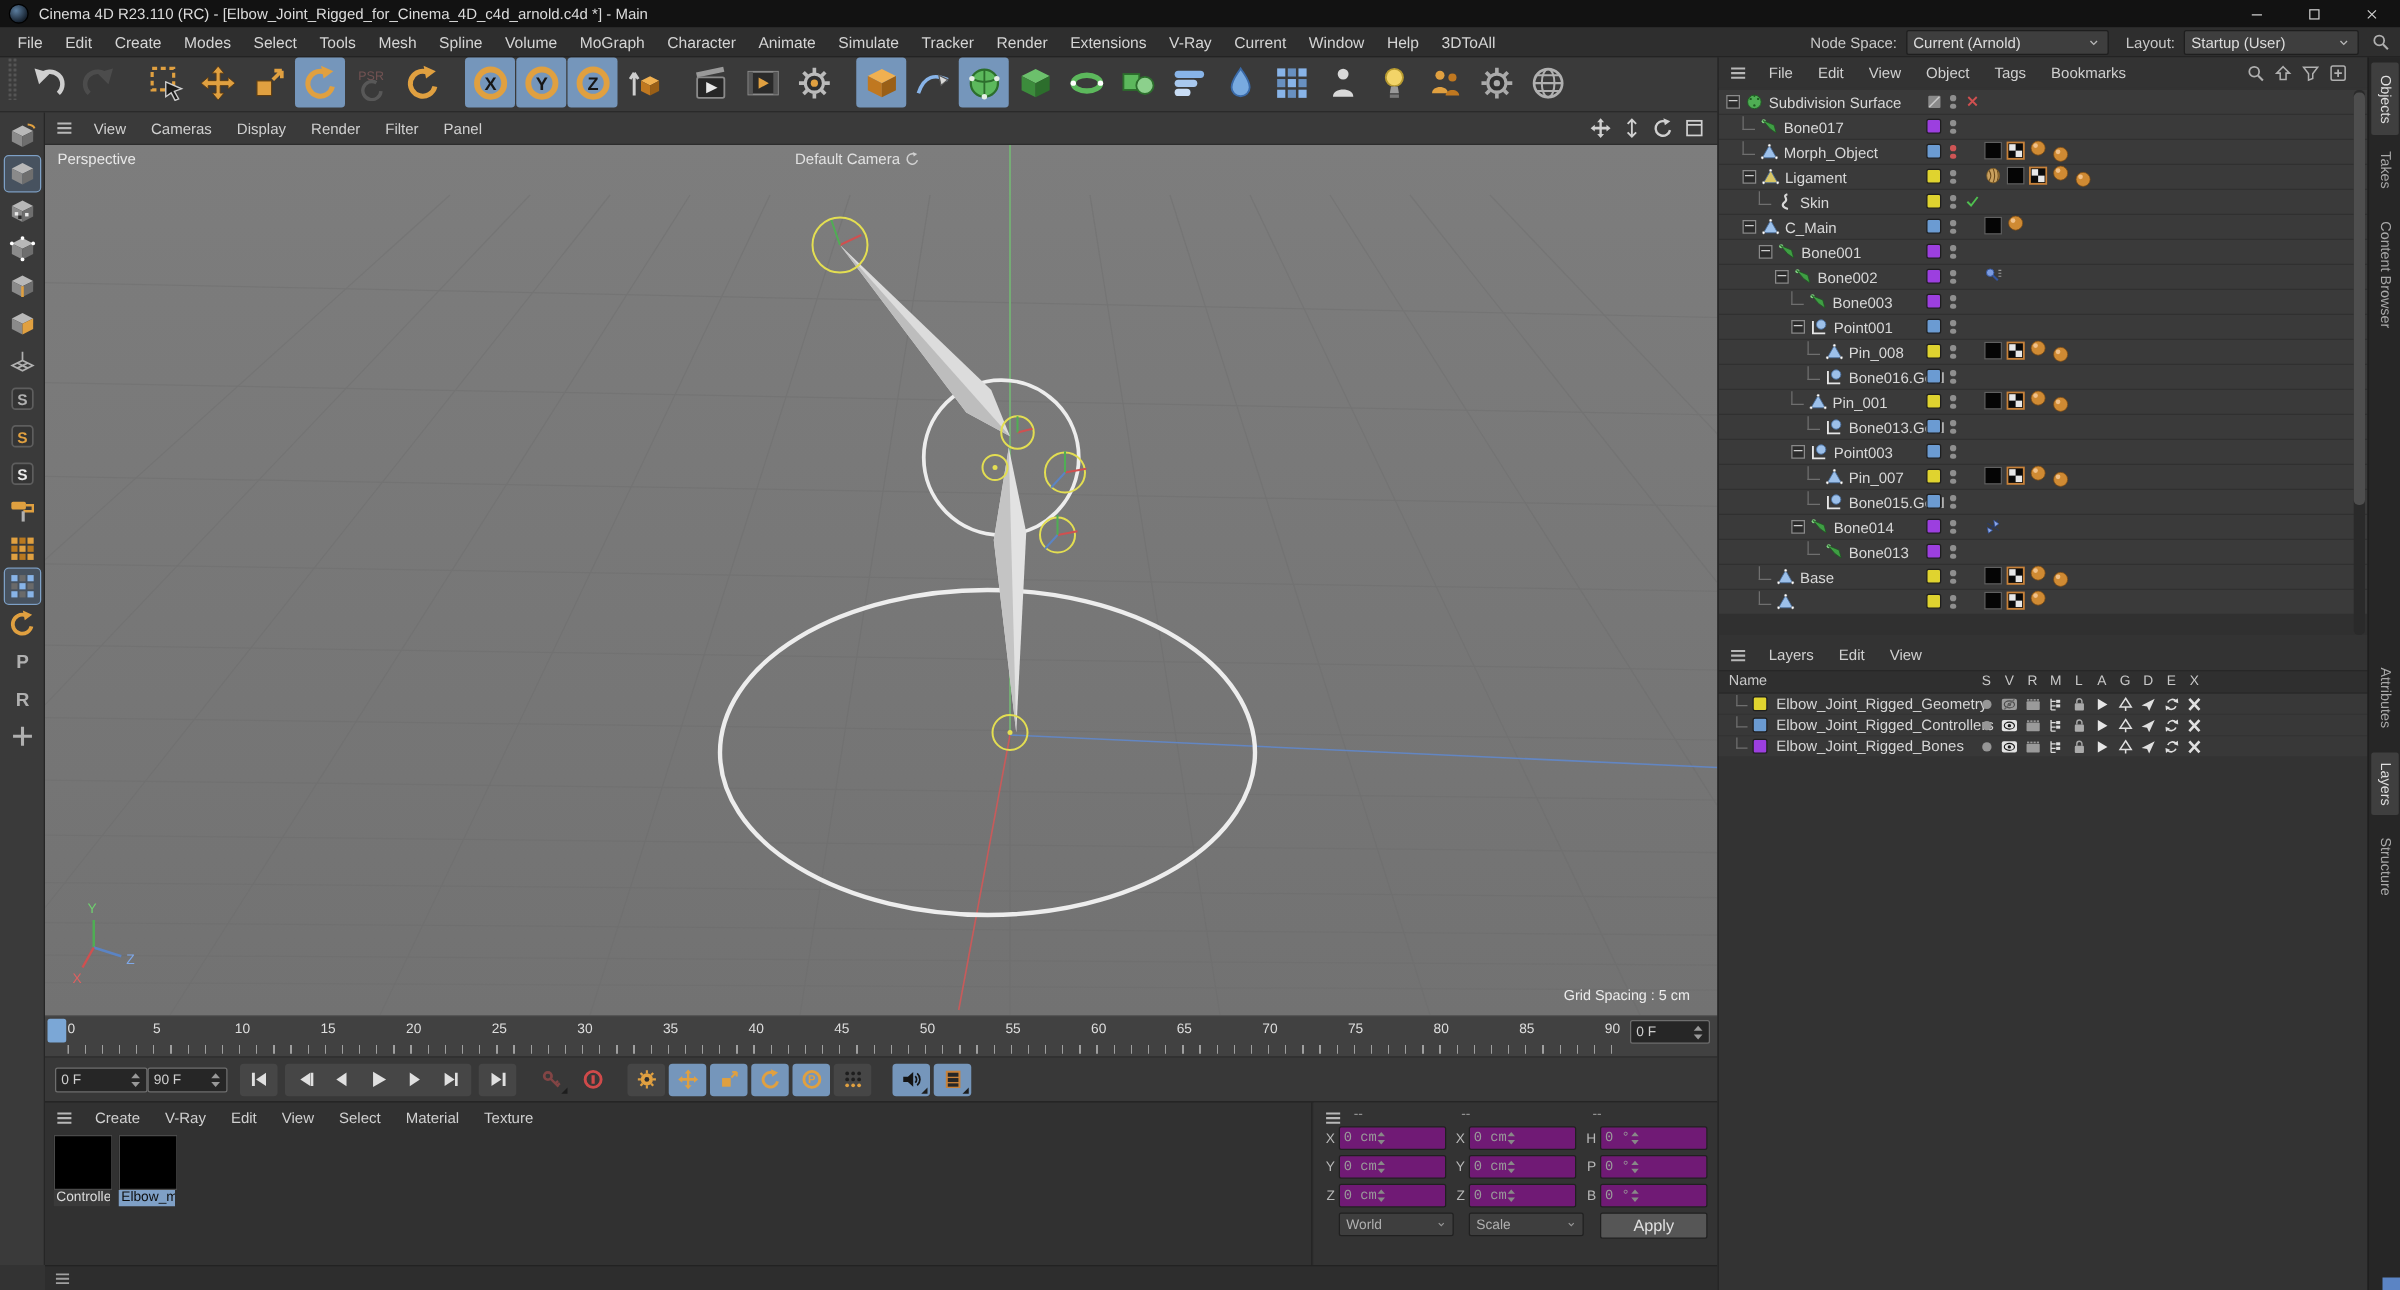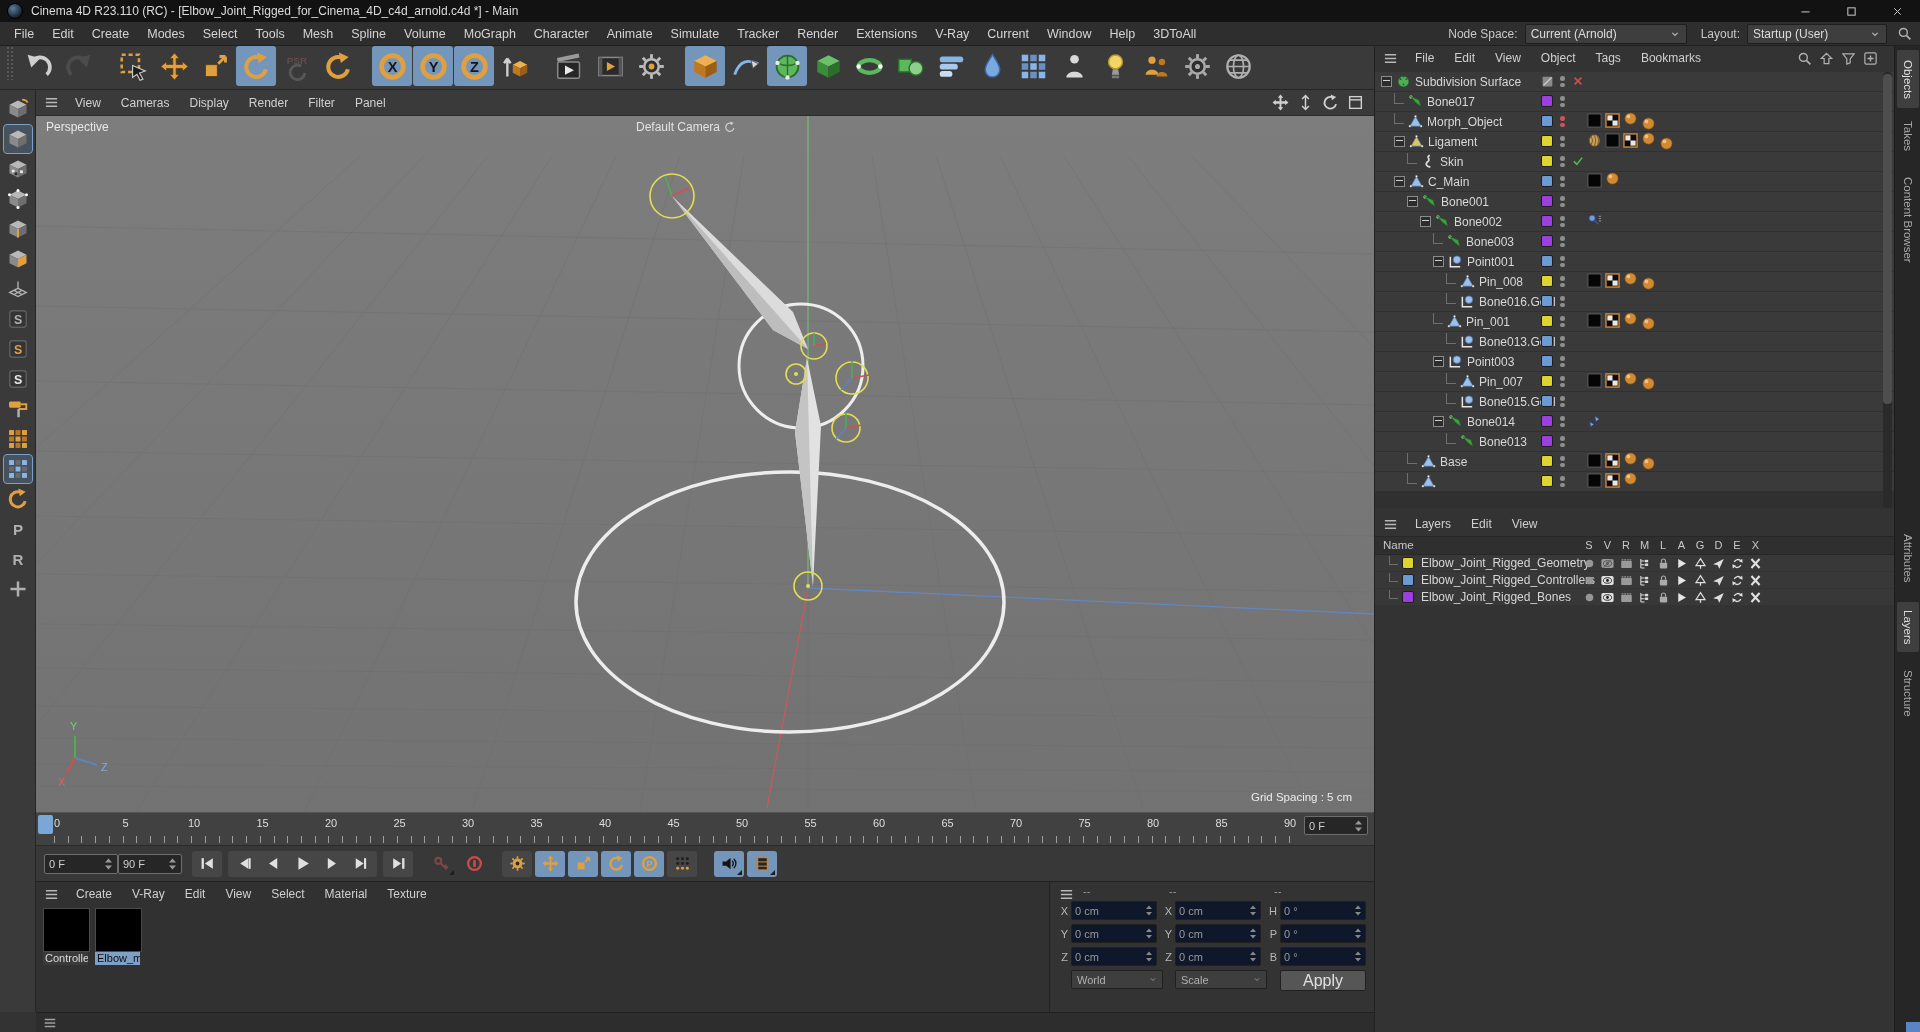--- a/index.html
+++ b/index.html
@@ -100,28 +100,28 @@
   .mat.selected .mlabel{background:#7fa0c6;color:#0e0e0e;}
 
   #coords{position:absolute;left:1015px;top:0;width:323px;height:131px;background:#333;}
   .cham{position:absolute;left:8px;top:5px;}
   .cham svg{width:15px;height:15px}
   .ccol{position:absolute;top:3px;width:100px;}
   .chead{height:16px;color:#9a9a9a;font-size:11px;padding-left:8px;}
   .ccol0 .chead{padding-left:26px;}
   .crow{display:flex;align-items:center;margin-bottom:4px;}
   .clab{width:11px;text-align:right;margin-right:3px;color:#b8b8b8;font-size:11px;flex:none;}
-  .cinput{flex:1;height:17px;background:#0f172a;border:1px solid #202020;border-radius:2px;display:flex;align-items:center;
-    justify-content:space-between;padding:0 3px;color:#9a9a9a;font-size:11px;}
+  .cinput{flex:1;height:17px;background:#701a75;border:1px solid #202020;border-radius:2px;display:flex;align-items:center;
+    padding:0 3px;color:#9a9a9a;font-size:11px;font-family:Liberation Mono, monospace;}
   .cinput svg,.csel svg{width:8px;height:11px}
   .cfoot{margin-top:3px;margin-left:14px;}
   .csel{width:80px;height:17px;background:#3e3e3e;border:1px solid #202020;border-radius:2px;display:flex;align-items:center;
     justify-content:space-between;padding:0 5px;color:#b0b0b0;font-size:11px;}
   .capply{width:84px;height:19px;background:#565656;border:1px solid #202020;border-radius:2px;display:flex;align-items:center;
-    justify-content:center;color:#e0e0e0;font-size:16px;}
+    justify-content:center;color:#e0e0e0;font-size:13px;}
 
   #statusbar{position:absolute;left:0;top:922px;width:1338px;height:20px;background:#2d2d2d;border-top:1px solid #222;
     display:flex;align-items:center;padding-left:7px;box-sizing:border-box;}
   #statusbar svg{width:14px;height:14px}
 
   
   #rightpanel{position:absolute;left:1374px;top:46px;width:520px;height:986px;background:#333;border-left:1px solid #222;box-sizing:border-box;}
   #om-menu,#ly-menu{height:24px;display:flex;align-items:center;background:#333;}
   .pham{margin:0 7px 0 8px}.pham svg{width:15px;height:15px}
   .pitem{padding:0 10px;color:#d0d0d0;font-size:12px;}

